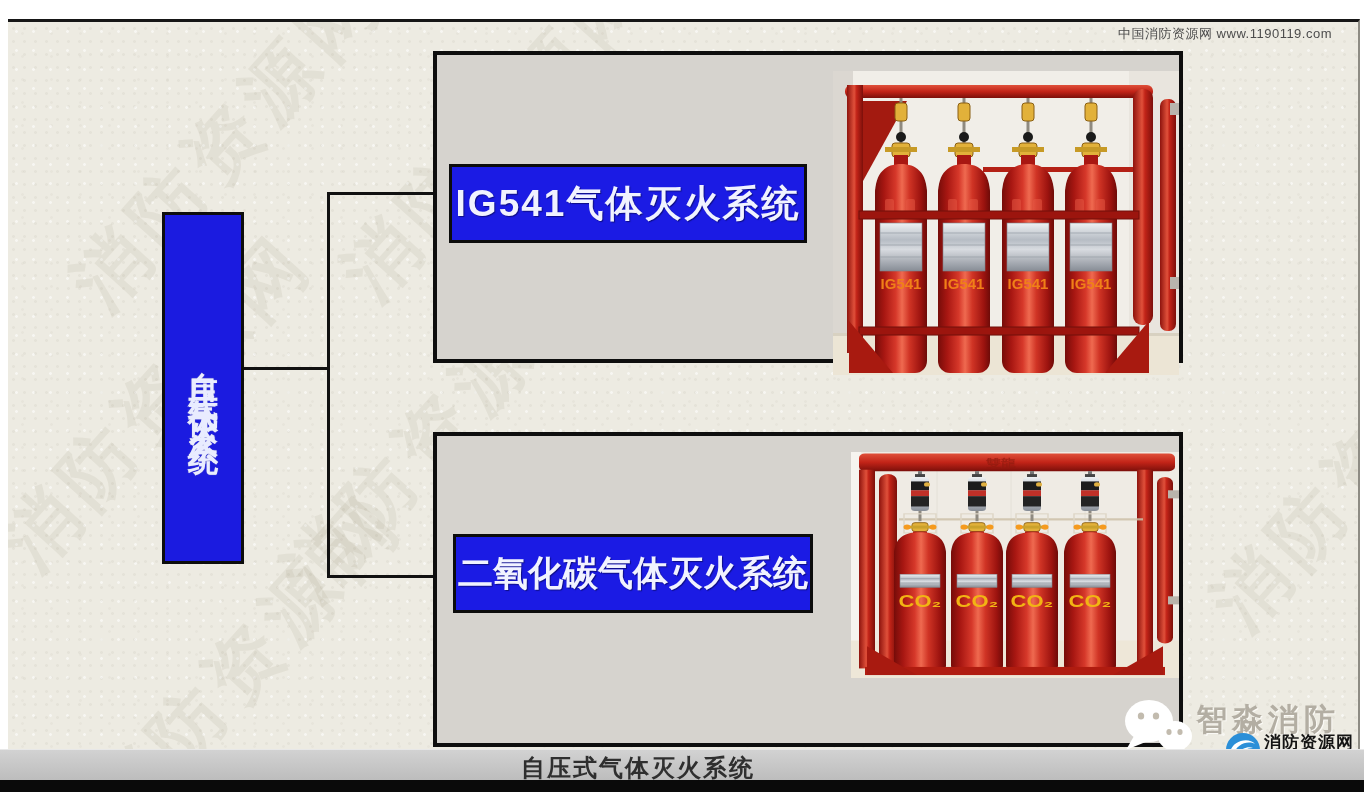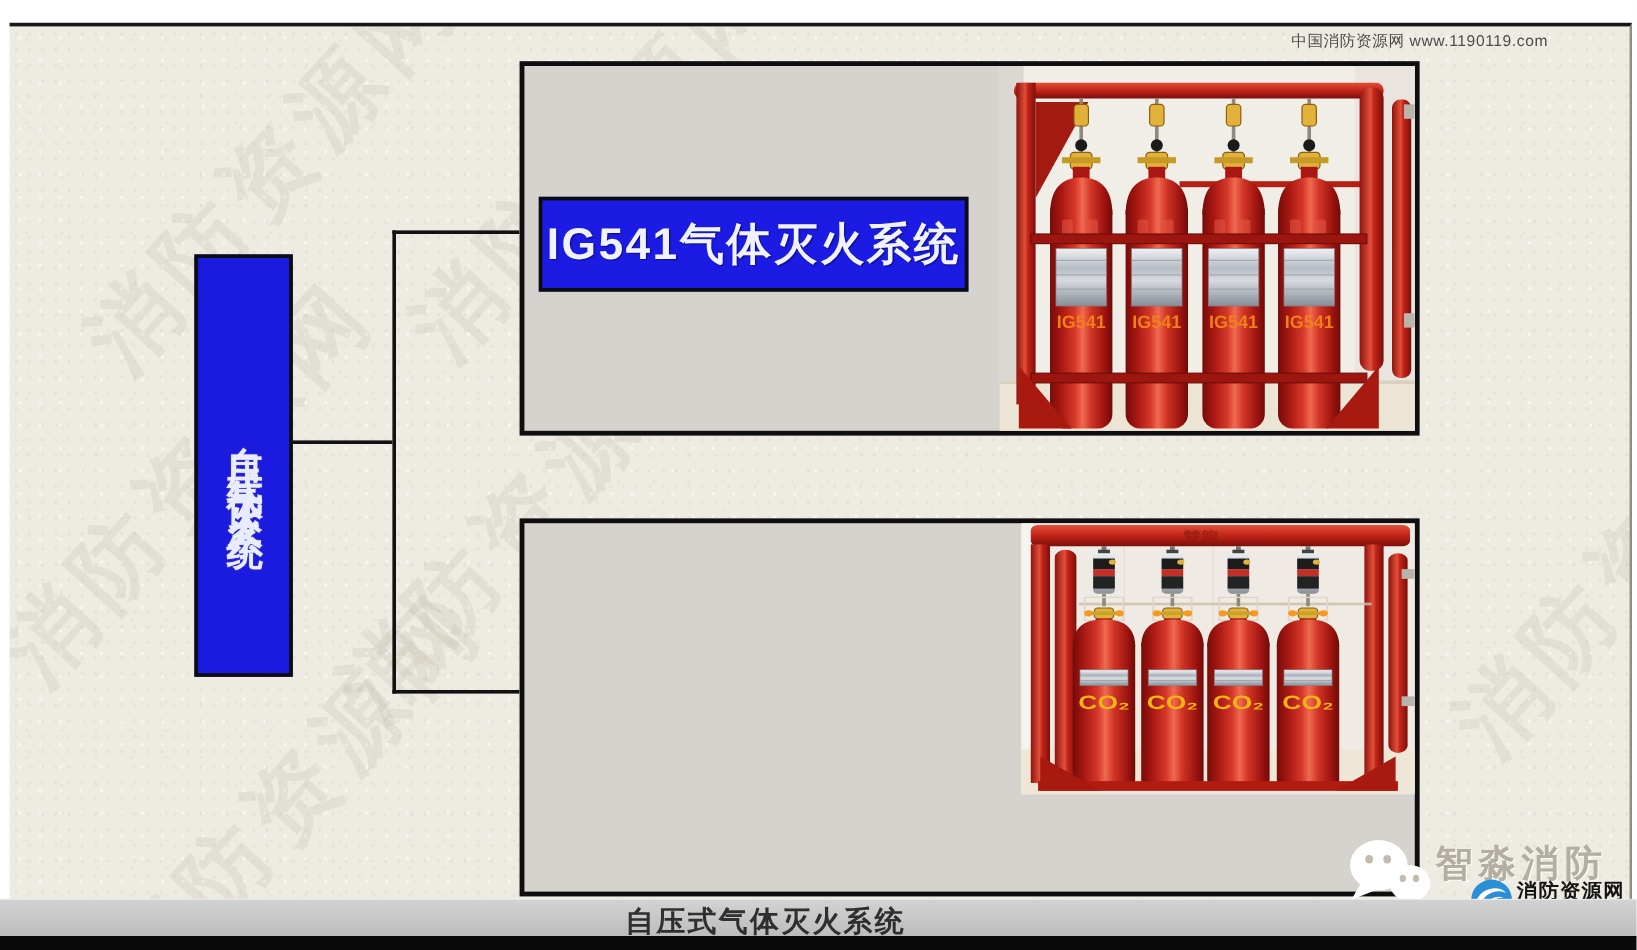--- a/index.html
+++ b/index.html
@@ -19,21 +19,21 @@
     border-right:2px solid #8e8c84;
     overflow:hidden;
   }
   .bg-mark{
     position:absolute;font-size:74px;font-weight:bold;letter-spacing:10px;
     color:rgba(135,128,100,0.10);transform:rotate(-48deg);white-space:nowrap;
     user-select:none;
   }
 
   .top-watermark{
-    position:absolute;left:1076px;top:25px;font-size:13px;color:#4c4c4c;
+    position:absolute;left:1118px;top:25px;font-size:13px;color:#4c4c4c;
     letter-spacing:.5px;
     text-align:center;
   }
 
   
   .root-box{
     position:absolute;left:162px;top:212px;width:82px;height:352px;
     box-sizing:border-box;border:3px solid #0d0d0d;background:#1b1be0;
     display:flex;align-items:center;justify-content:center;
   }
@@ -53,21 +53,21 @@
 
   .label-box{
     position:absolute;box-sizing:border-box;border:3px solid #0c0c0c;background:#1b1be4;
     display:flex;align-items:center;justify-content:center;
     color:#f0f2ff;font-weight:bold;text-shadow:1px 1px 1px rgba(0,0,40,.5);
     white-space:nowrap;
   }
   .label-1{left:12px;top:109px;width:358px;height:79px;font-size:37px;letter-spacing:2px;}
   .label-2{left:16px;top:98px;width:360px;height:79px;font-size:35px;letter-spacing:0px;}
 
-  .photo{position:absolute;top:0;}
+  .photo{position:absolute;top:16px;}
   .photo-1{left:396px;width:346px;height:304px;}
   .photo-2{left:414px;width:328px;height:226px;}
   .photo svg{display:block;width:100%;height:100%;}
 
   
   .caption-bar{
     position:absolute;left:0;top:749px;width:1364px;height:31px;
     background:linear-gradient(#d2d2d2,#bcbcbc);
     border-top:1px solid #e8e8e8;
   }
@@ -238,20 +238,23 @@
 
         <rect x="26" y="140" width="280" height="8" fill="#9c150e" stroke="#70100a" stroke-width="1"></rect>
         <rect x="26" y="256" width="280" height="8" fill="#9c150e" stroke="#70100a" stroke-width="1"></rect>
         <polygon points="16,302 60,302 16,250" fill="#a81a10"></polygon>
         <polygon points="316,302 272,302 316,250" fill="#a81a10"></polygon>
       </svg>
     </div>
   </div>
 
   <div class="panel panel-2">
+    <div class="label-box label-2">
+      <span>二氧化碳气体灭火系统</span>
+    </div>
     <div class="photo photo-2">
       <svg viewBox="0 0 328 307" preserveAspectRatio="none">
         <rect x="0" y="0" width="328" height="307" fill="#efebe4"></rect>
         <rect x="0" y="0" width="10" height="307" fill="#f6f4ef"></rect>
         <rect x="0" y="256" width="328" height="51" fill="#eee7d8"></rect>
         <line x1="86" y1="26" x2="86" y2="256" stroke="#e2ddd4" stroke-width="1"></line>
         <line x1="160" y1="26" x2="160" y2="256" stroke="#e2ddd4" stroke-width="1"></line>
         <line x1="234" y1="26" x2="234" y2="256" stroke="#e2ddd4" stroke-width="1"></line>
 
         <rect x="8" y="2" width="316" height="24" rx="6" fill="url(#pipeH)"></rect>

